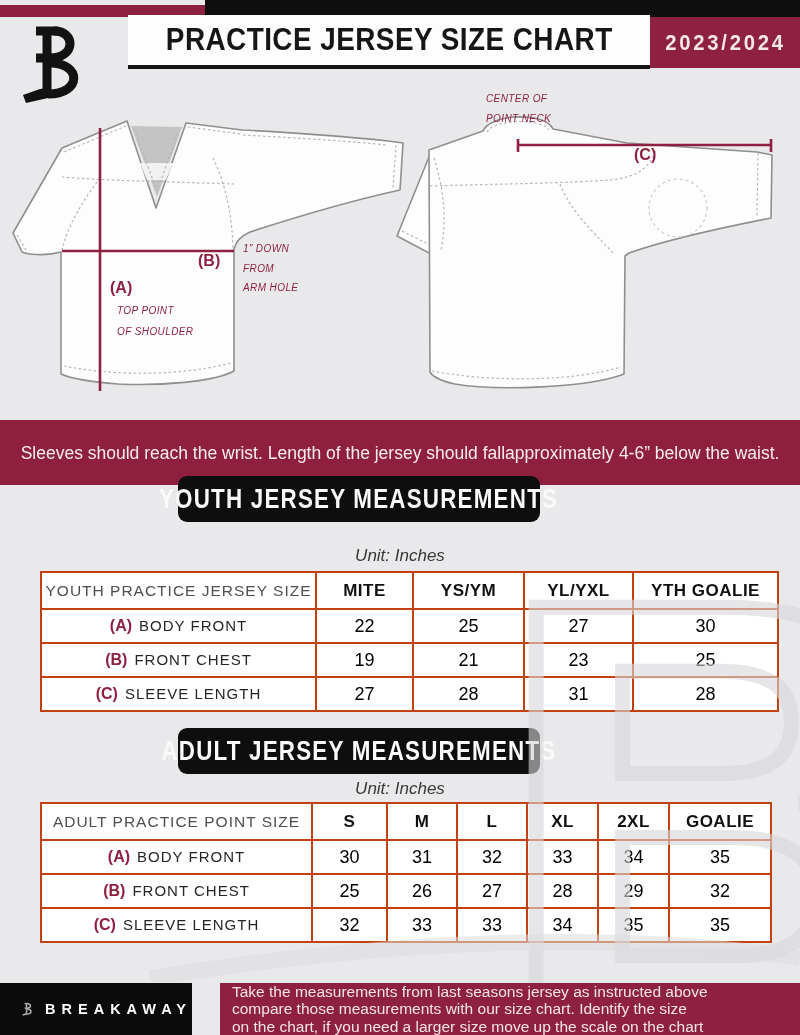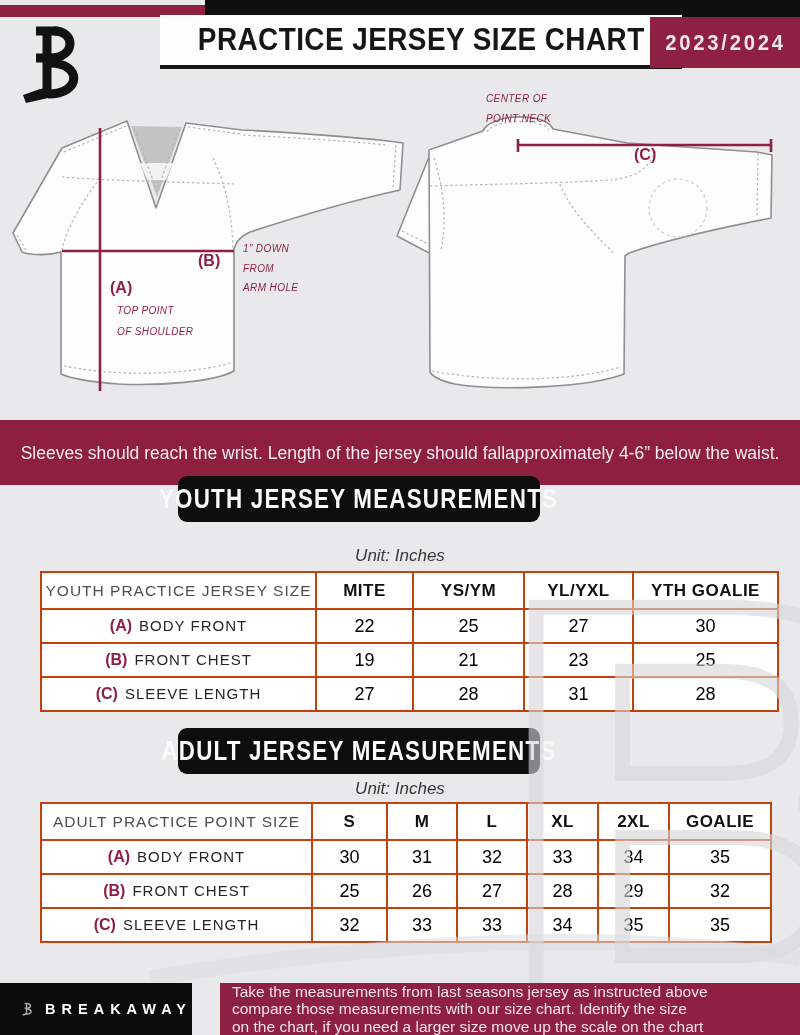--- a/index.html
+++ b/index.html
@@ -4,21 +4,21 @@
 <style>
   html,body{margin:0;padding:0;background:#cfcfd2;}
   .page{position:relative;width:800px;height:1035px;background:#e9e9eb;overflow:hidden;
         font-family:"Liberation Sans",sans-serif;-webkit-font-smoothing:antialiased;}
   .abs{position:absolute;}
 
   
   .top-stripe{left:0;top:5px;width:800px;height:12px;background:#8e2142;z-index:1;}
   .top-blackbar{left:205px;top:0;width:595px;height:68px;background:#0e0e0e;z-index:2;}
   .title-box{left:128px;top:15px;width:522px;height:50px;background:#fdfdfd;z-index:3;
-             border-bottom:4px solid #141414;display:flex;align-items:center;justify-content:center;margin-left:32px;}
+             border-bottom:4px solid #141414;display:flex;align-items:center;justify-content:center;}
   .title-box span{font-size:31px;font-weight:bold;color:#161616;letter-spacing:.5px;
                   display:inline-block;transform:scaleX(.9);white-space:nowrap;}
   .year-box{left:650px;top:17px;width:150px;height:51px;background:#8e2142;z-index:3;
             display:flex;align-items:center;justify-content:center;}
   .year-box span{font-size:22px;font-weight:bold;color:#f4e6ea;letter-spacing:3px;
                  display:inline-block;transform:scaleX(.92);white-space:nowrap;}
   .logo-svg{left:20px;top:22px;z-index:3;}
 
   
   .diagram-svg{left:0;top:85px;z-index:2;}

